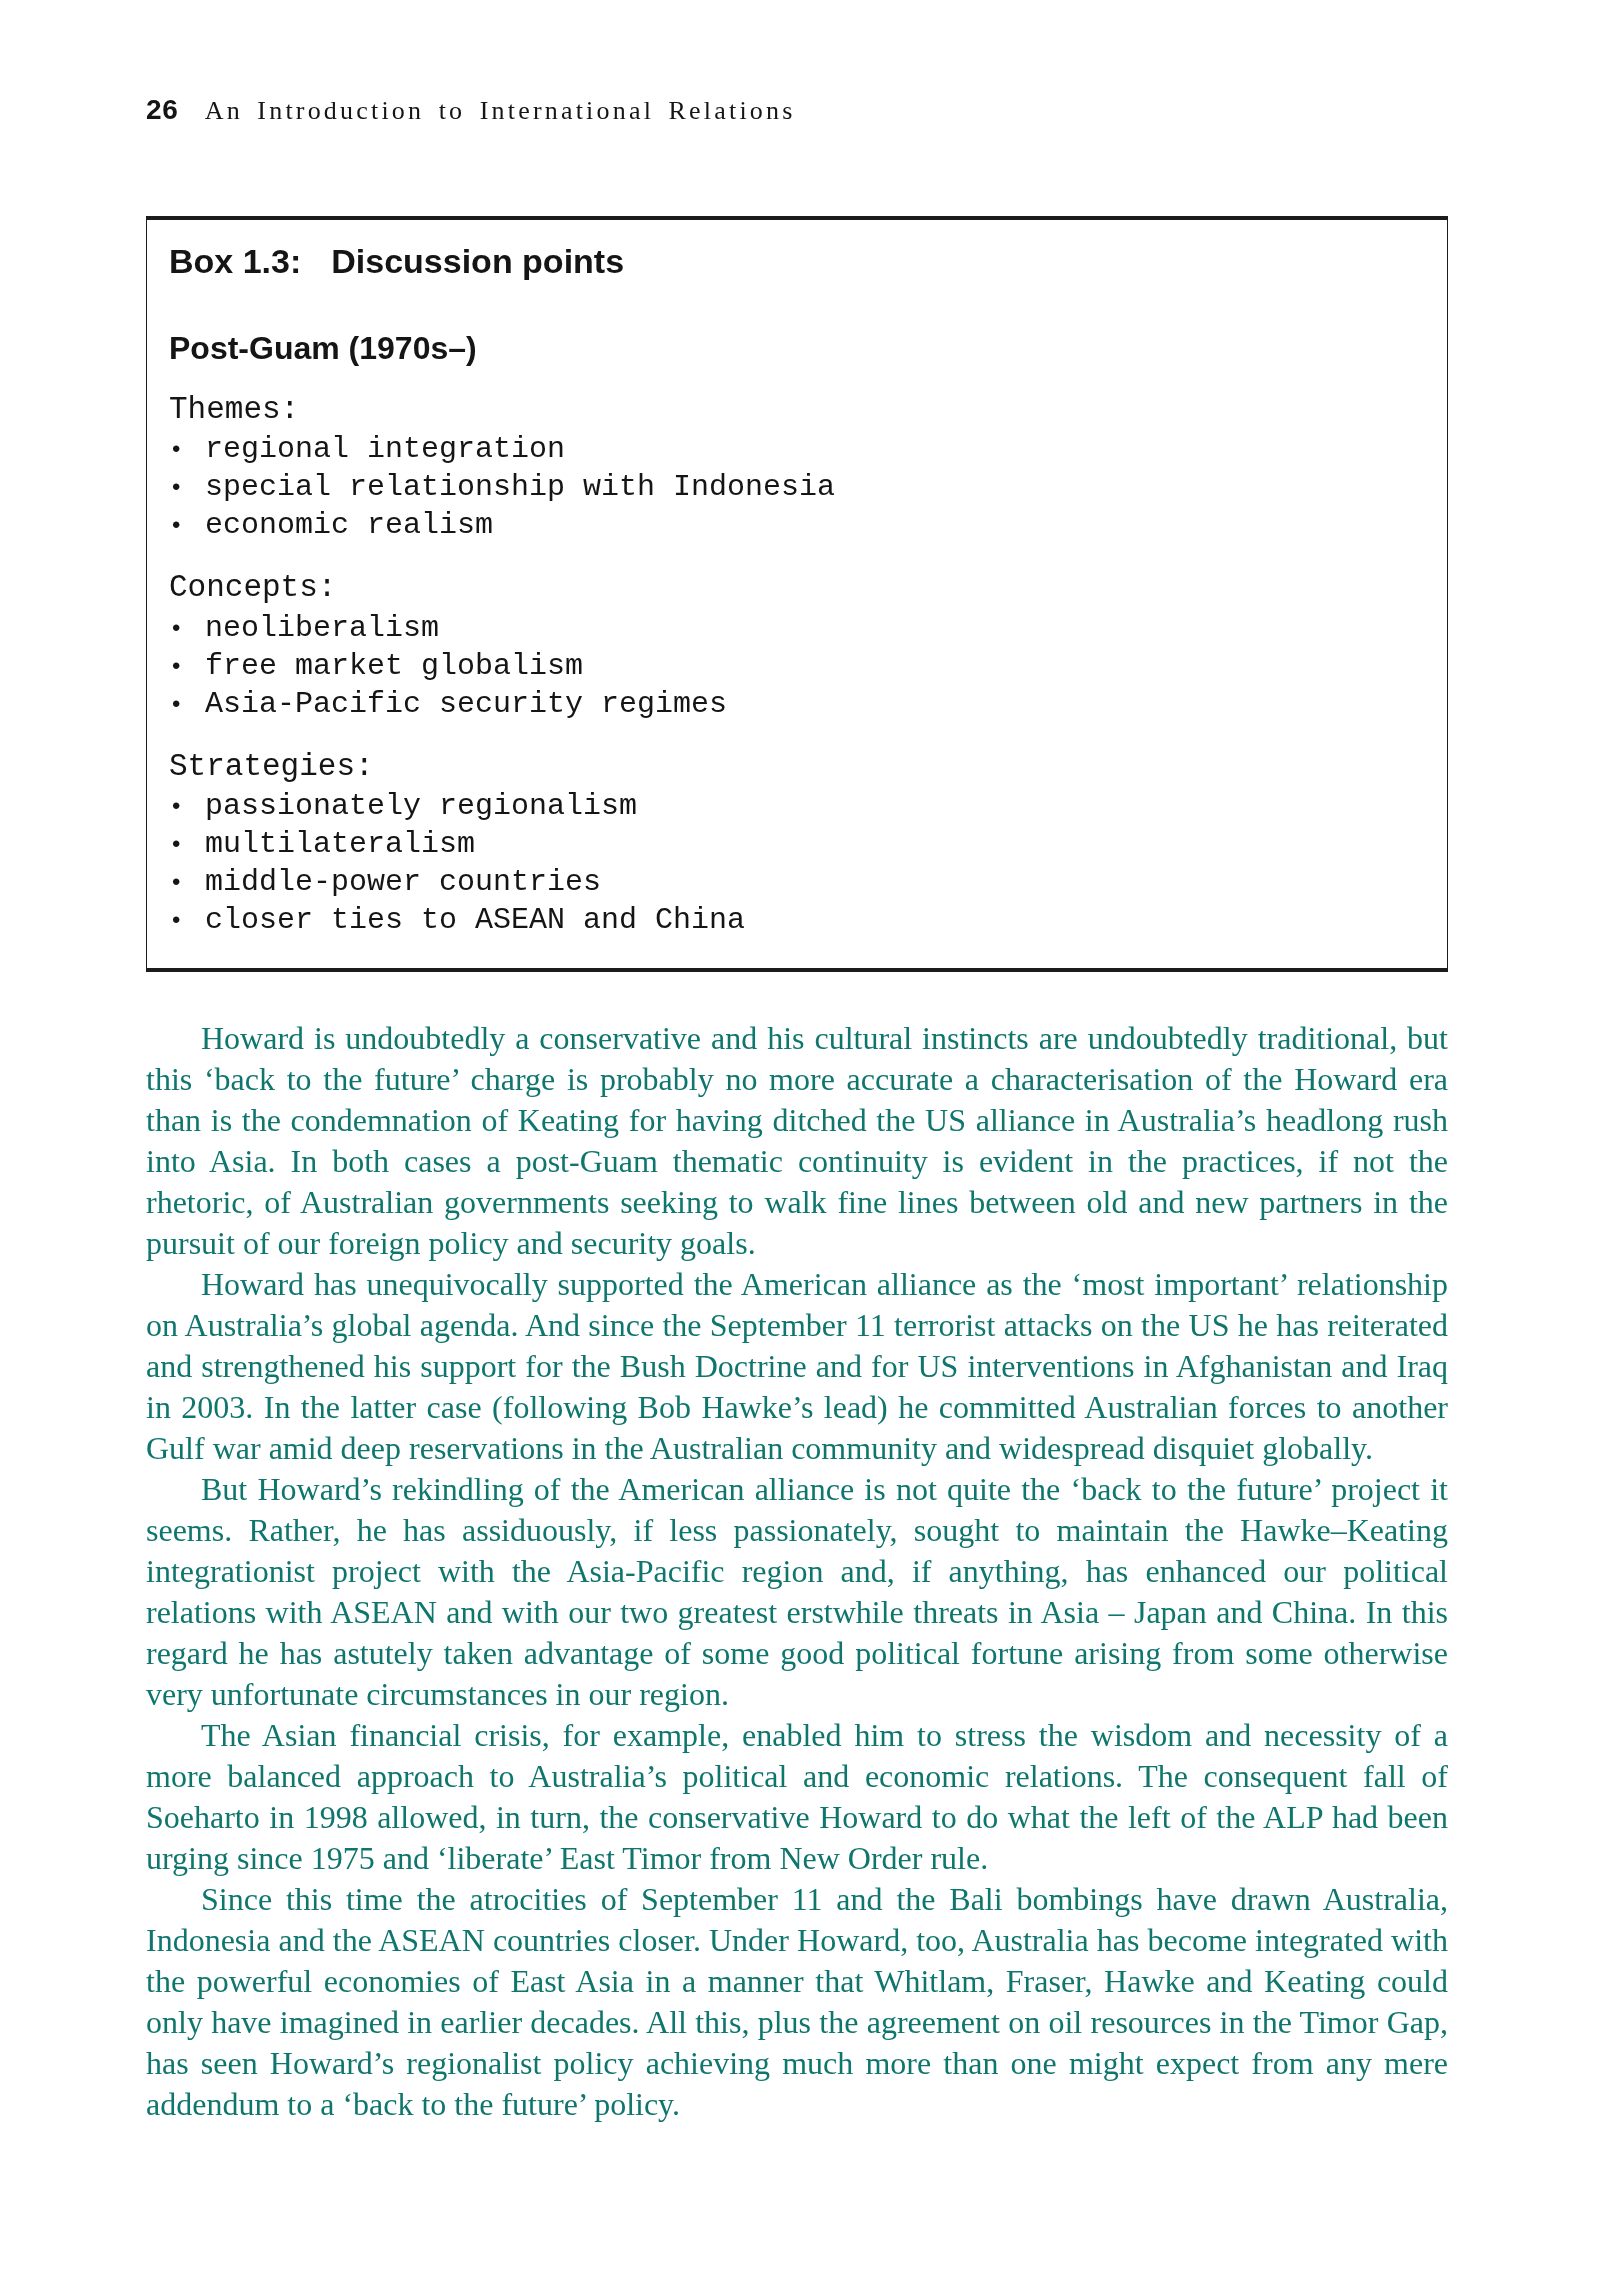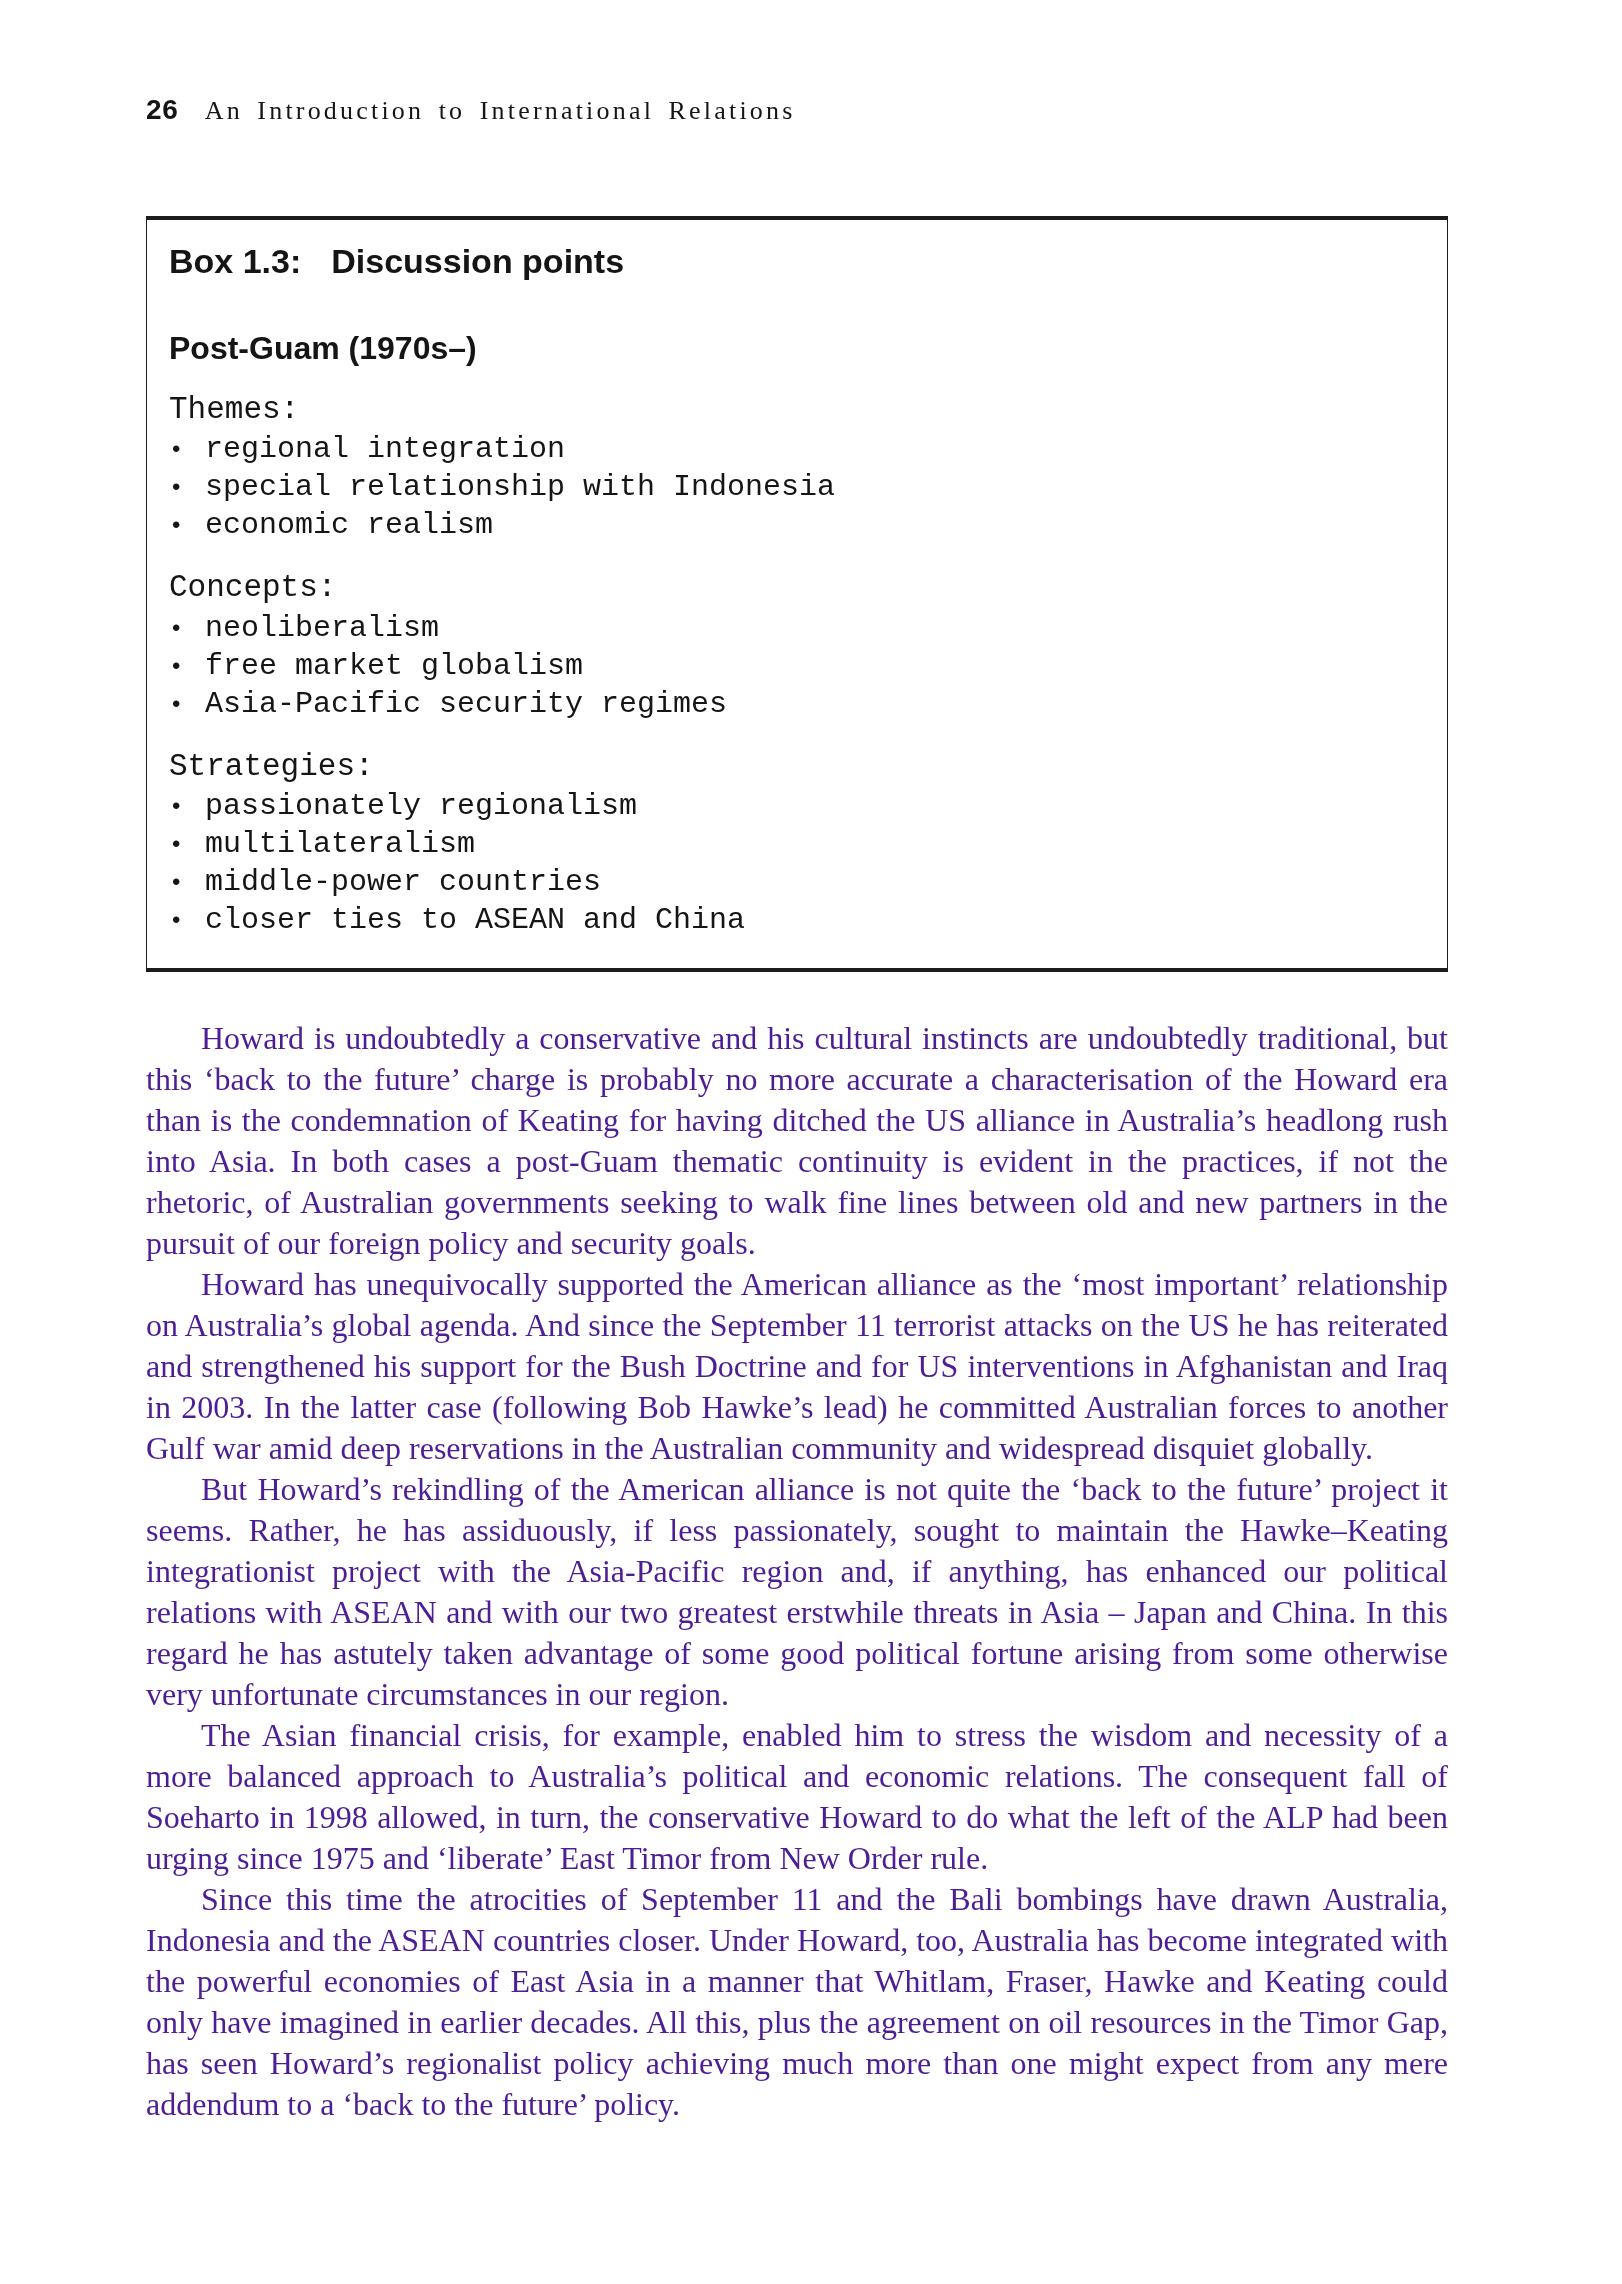--- a/index.html
+++ b/index.html
@@ -80,21 +80,21 @@
     line-height: 36px;
   }
 
   
   .body-text {
     margin-top: 46px;
     font-family: "Liberation Serif", serif;
     font-size: 32px;
     line-height: 41px;
     text-align: justify;
-    color: #4c1d95;
+    color: #0f766e;
   }
   .body-text p {
     text-indent: 55px;
     margin: 0;
   }
 </style>
 </head>
 <body>
 
 <div class="page">

